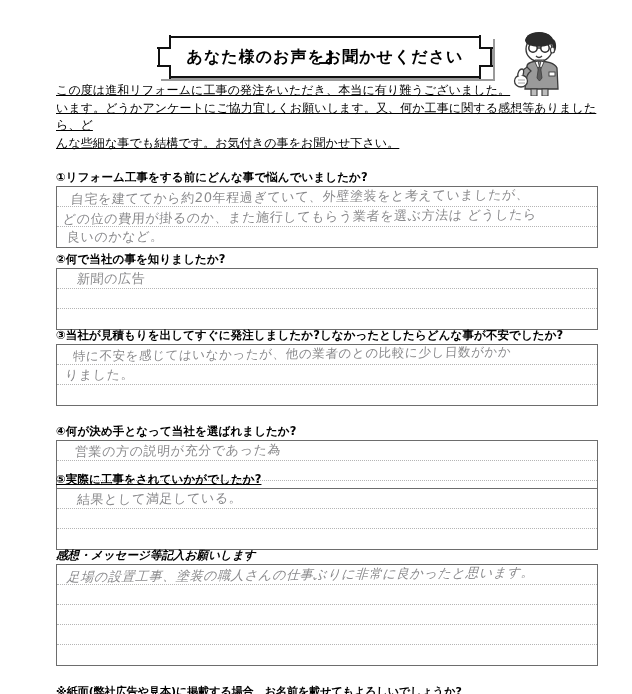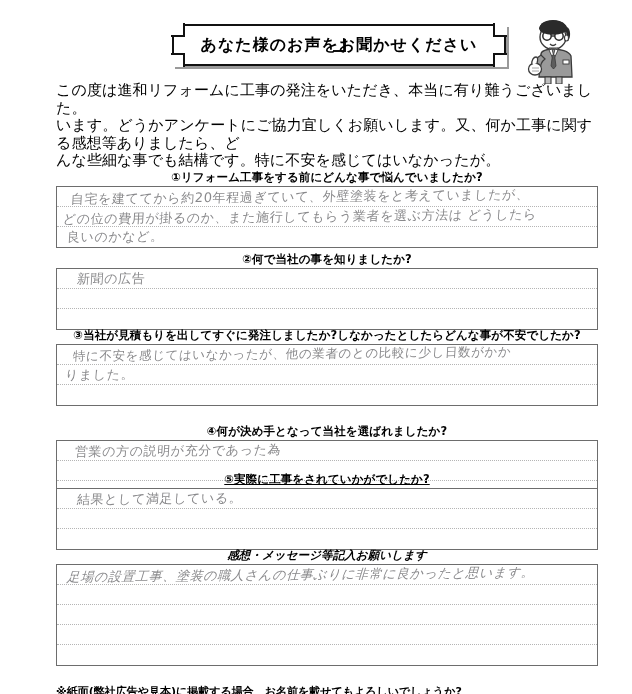--- a/index.html
+++ b/index.html
@@ -13,24 +13,23 @@
     position: relative;
     overflow: hidden;
     font-family: "DejaVu Sans", "Liberation Sans", sans-serif;
     color: #000000;
     -webkit-font-smoothing: none;
   }
 
   
   .header-area {
     position: absolute;
-    left: 0; top: 4px;
+    left: 0; top: 16px;
     width: 584px;
     height: 72px;
-    margin-left: 14px;
   }
   .title-ribbon {
     position: absolute;
     left: 158px;
     top: 20px;
     width: 330px;
     height: 38px;
     border: 2px solid #111;
     background: #ffffff;
     box-shadow: 3px 3px 0 #9a9a9a;
@@ -84,35 +83,35 @@
     width: 72px;
     height: 70px;
   }
 
   
   .intro {
     position: absolute;
     left: 56px;
     top: 82px;
     width: 545px;
-    font-size: 15px;
+    font-size: 12px;
     line-height: 17.5px;
     letter-spacing: 0.1px;
+    text-decoration: underline;
   }
   .intro p { margin: 0; }
 
   
   .q-label {
     font-size: 11.5px;
     font-weight: bold;
     letter-spacing: 0.1px;
     line-height: 14px;
     margin-bottom: 2px;
     white-space: nowrap;
-    text-align: center;
   }
   .answer-box {
     border: 1px solid #6d6d6d;
     background: #ffffff;
     position: relative;
     box-sizing: border-box;
   }
   .ans-line {
     position: relative;
     box-sizing: border-box;
@@ -195,21 +194,21 @@
       <path d="M26 63 h6 v7 h-6 z M37 63 h6 v7 h-6 z" fill="#bdbdbd" stroke="#3a3a3a" stroke-width="1.1"></path>
 
       <rect x="44" y="46" width="6" height="4" fill="#ffffff" stroke="#3a3a3a" stroke-width="0.9"></rect>
     </svg>
   </div>
 </div>
 
 <div class="intro">
   <p>この度は進和リフォームに工事の発注をいただき、本当に有り難うございました。</p>
   <p>います。どうかアンケートにご協力宜しくお願いします。又、何か工事に関する感想等ありましたら、ど</p>
-  <p>んな些細な事でも結構です。特に不安を感じてはいなかったが。</p>
+  <p>んな些細な事でも結構です。お気付きの事をお聞かせ下さい。</p>
 </div>
 
 <div class="block" style="top:170px;">
   <div class="q-label">①リフォーム工事をする前にどんな事で悩んでいましたか?</div>
   <div class="answer-box">
     <div class="ans-line">
       <span class="hand" style="left:14px; top:1px; font-size:13px;">自宅を建ててから約20年程過ぎていて、外壁塗装をと考えていましたが、</span>
     </div>
     <div class="ans-line">
       <span class="hand" style="left:6px; top:1px; font-size:13px;">どの位の費用が掛るのか、また施行してもらう業者を選ぶ方法は どうしたら</span>

